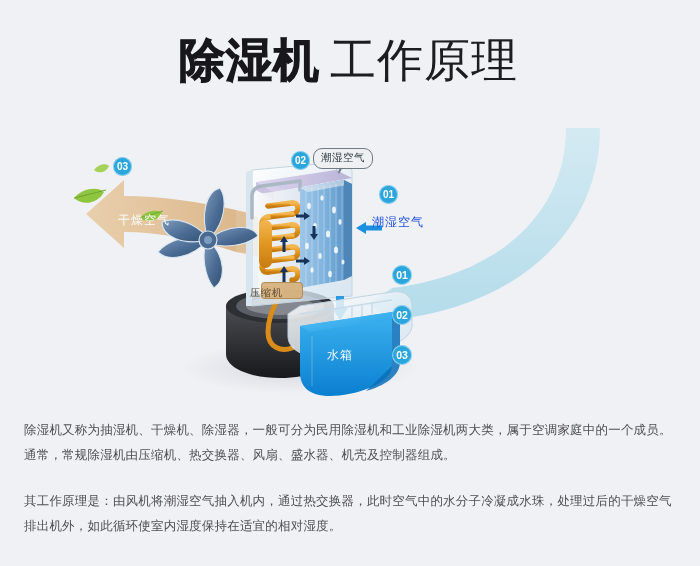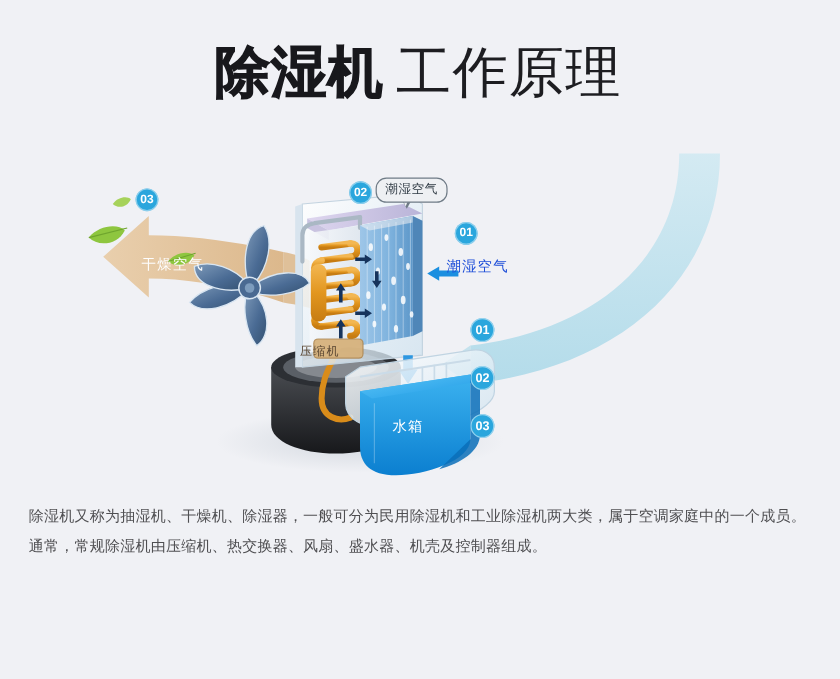--- a/index.html
+++ b/index.html
@@ -421,13 +421,14 @@
   <div class="legend-row">
     <div class="legend-badge">02</div>
   </div>
   <div class="legend-row">
     <div class="legend-badge">03</div>
   </div>
 </div>
 
 <div id="body-copy">
   <p class="para">除湿机又称为抽湿机、干燥机、除湿器，一般可分为民用除湿机和工业除湿机两大类，属于空调家庭中的一个成员。通常，常规除湿机由压缩机、热交换器、风扇、盛水器、机壳及控制器组成。</p>
+  <p class="para">其工作原理是：由风机将潮湿空气抽入机内，通过热交换器，此时空气中的水分子冷凝成水珠，处理过后的干燥空气排出机外，如此循环使室内湿度保持在适宜的相对湿度。</p>
 </div>
 
 </body></html>

